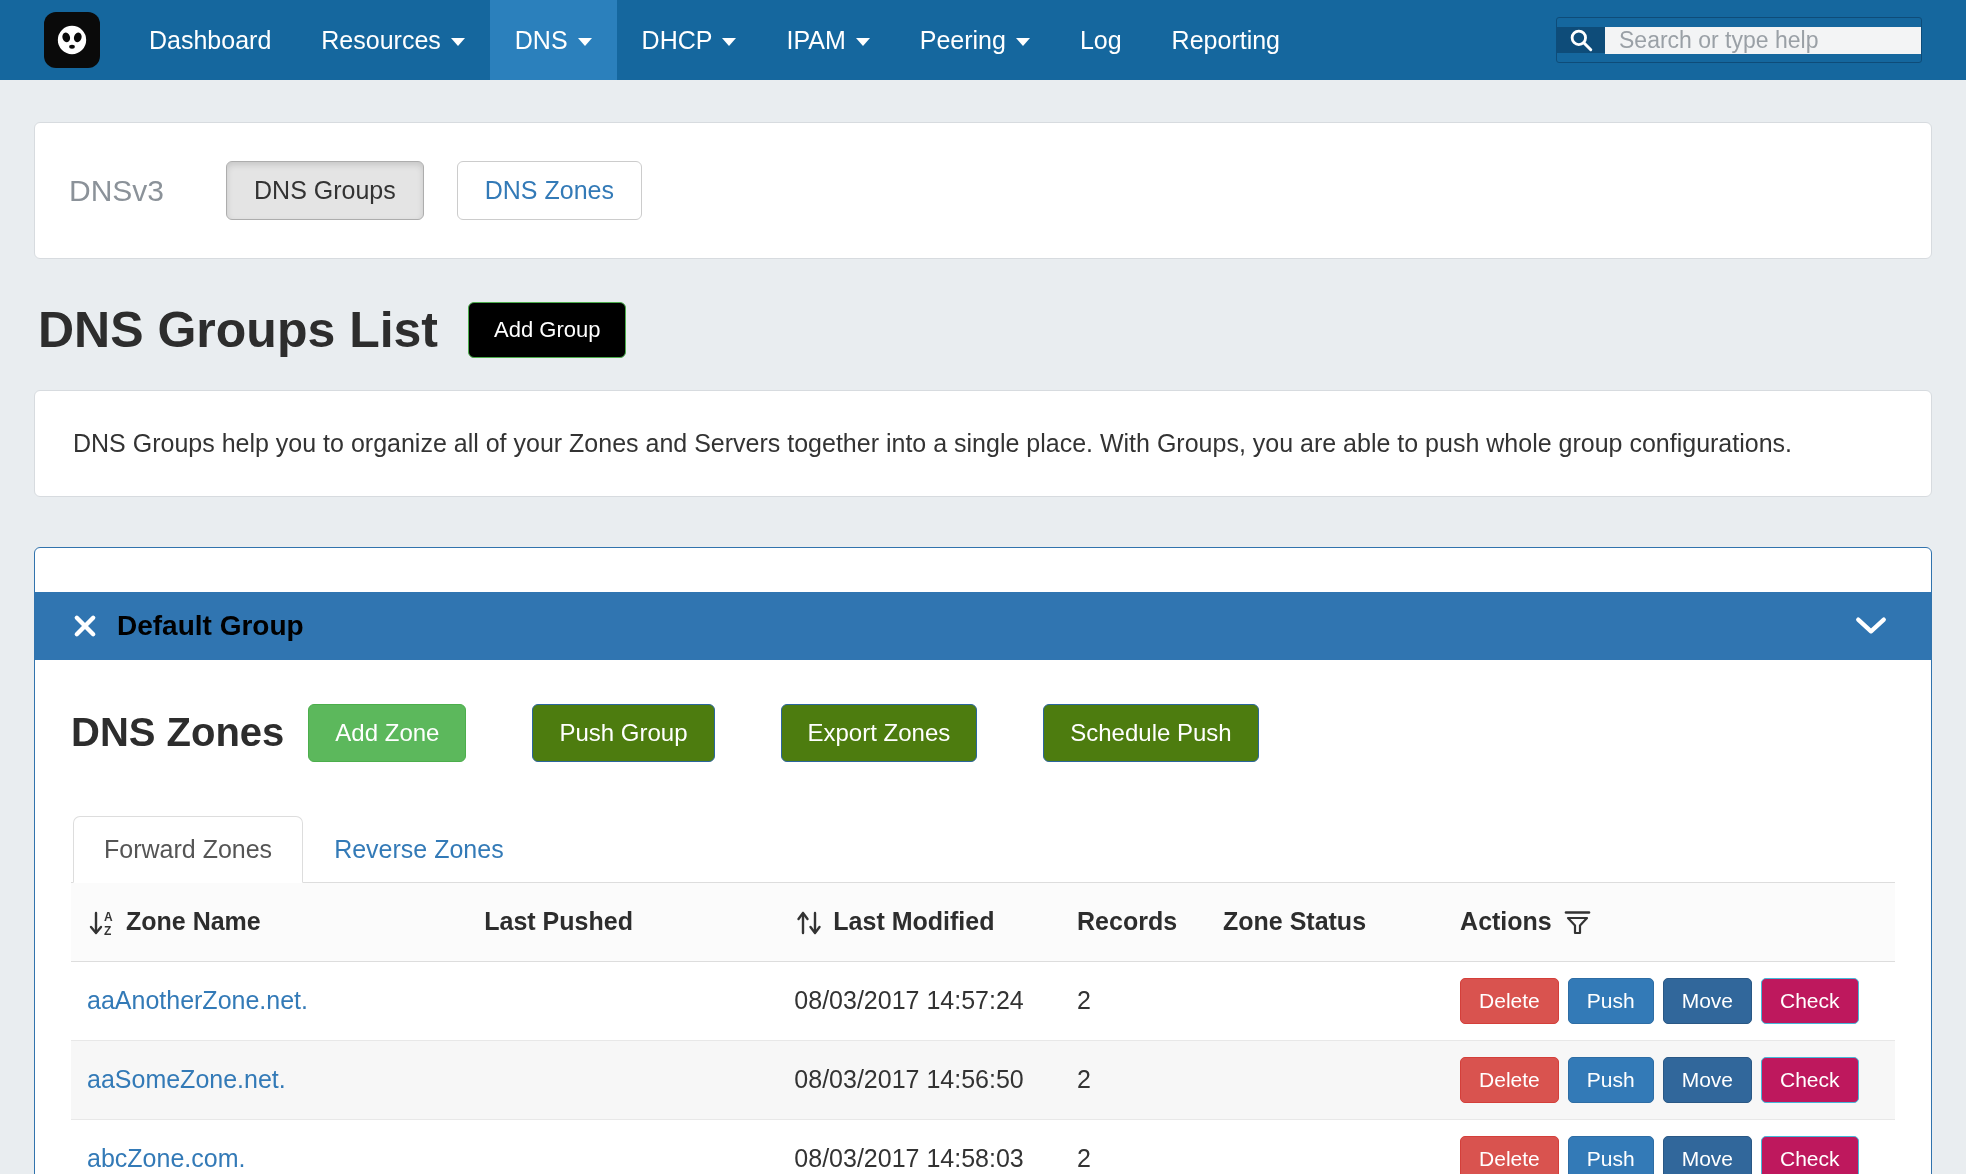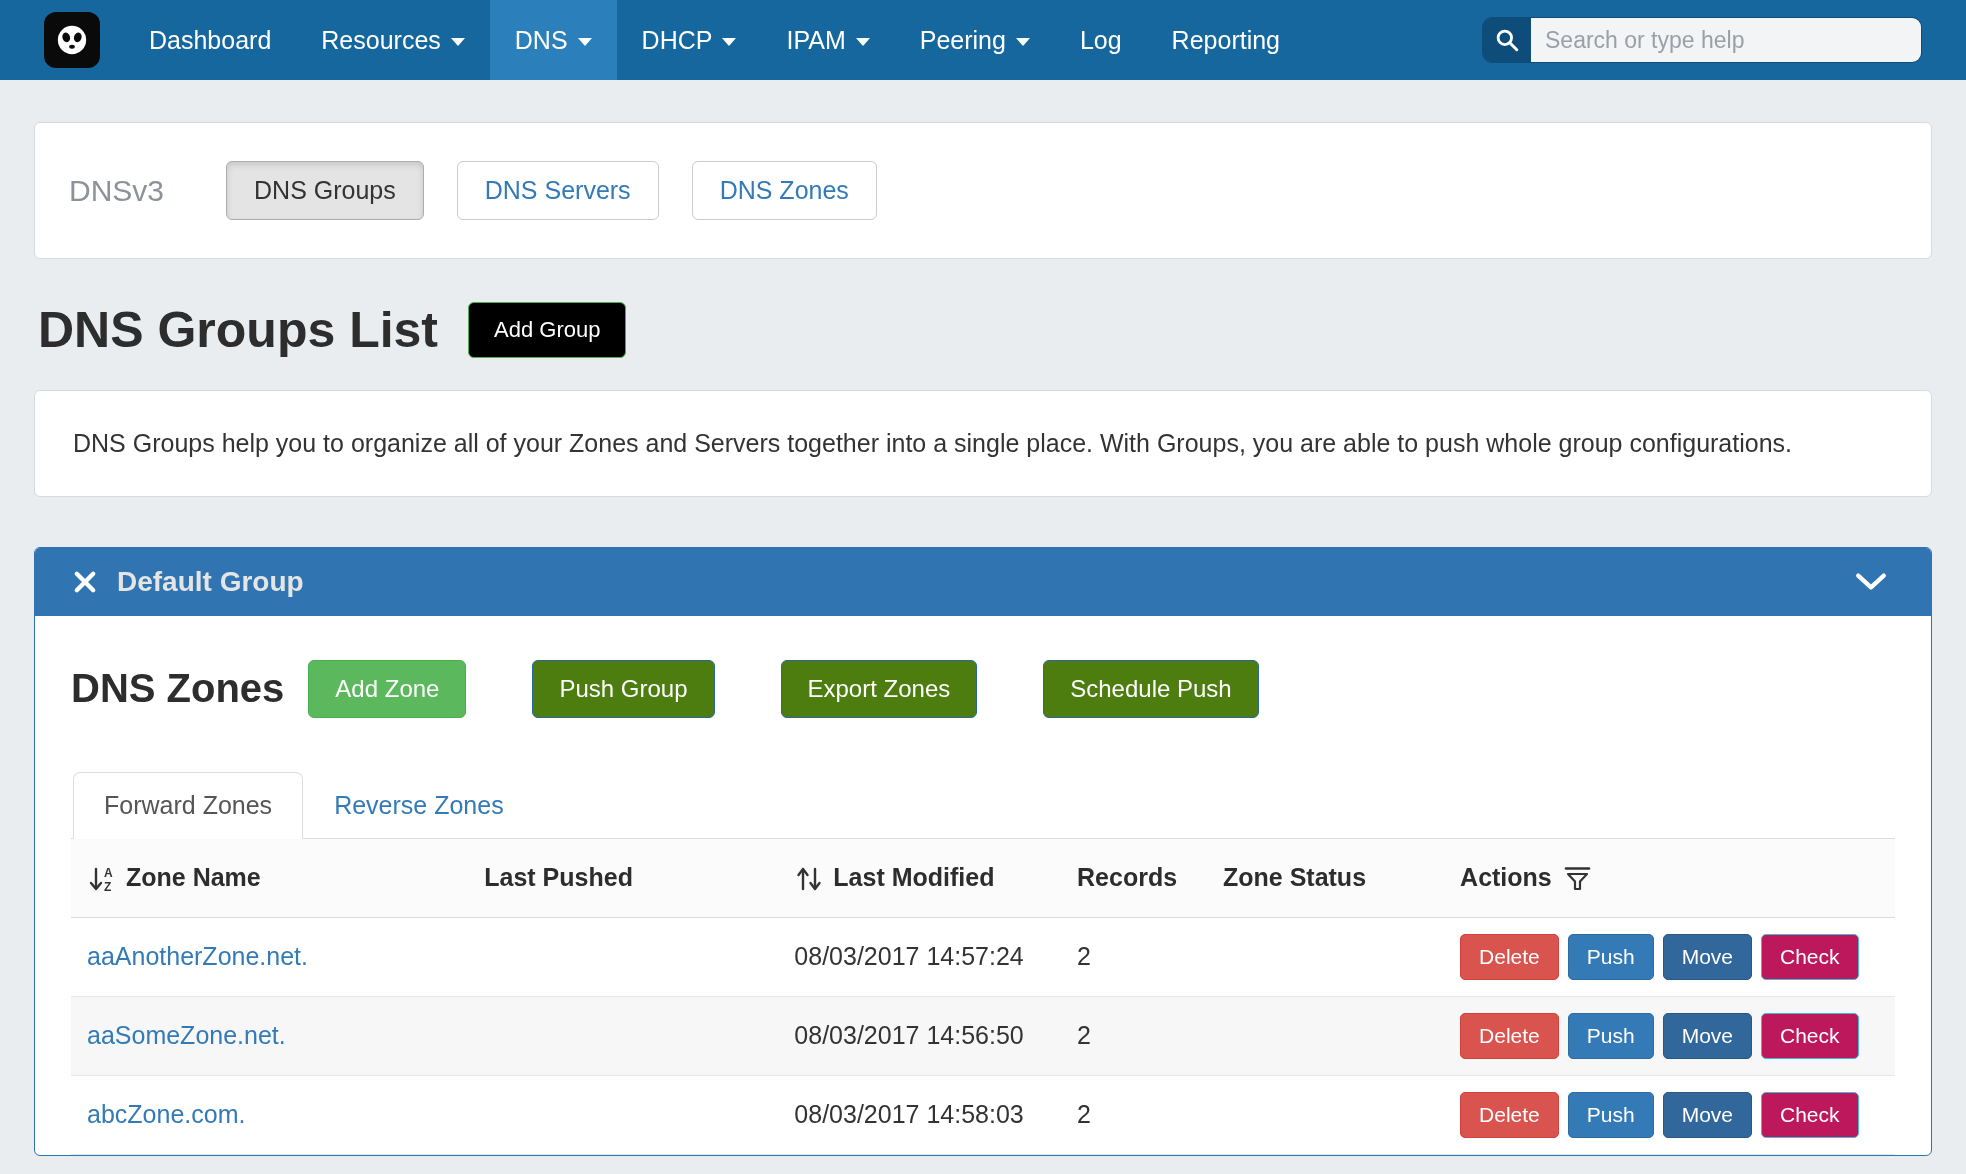--- a/index.html
+++ b/index.html
@@ -12,22 +12,22 @@
   }
 
   
   .navbar { height: 80px; background: #15679e; display: flex; align-items: stretch; padding: 0 44px; }
   .brand { align-self: center; width: 56px; height: 56px; border-radius: 12px; background: #0a0a0a;
            display: flex; align-items: center; justify-content: center; margin-right: 24px; cursor: pointer; }
   .nav { display: flex; margin: 0; padding: 0; list-style: none; }
   .nav-item { display: flex; align-items: center; gap: 10px; padding: 0 25px; font-size: 25px; color: #fff; cursor: pointer; white-space: nowrap; }
   .nav-item.active { background: #2b80bc; }
   .caret { width: 0; height: 0; border-left: 7px solid transparent; border-right: 7px solid transparent; border-top: 8px solid #fff; margin-top: 3px; }
-  .search-box { margin-left: auto; align-self: center; display: flex; width: 440px; height: 46px;
-                border: 1px solid #0e4c79; border-radius: 10px; overflow: hidden; }
+  .search-box { margin-left: auto; align-self: center; display: flex; width: 366px; height: 46px;
+                border: 1px solid #0e4c79; border-radius: 3px; overflow: hidden; align-items: center; }
   .search-icon-box { width: 48px; background: #0e4c79; display: flex; align-items: center; justify-content: center; flex: none; }
   .search-input { flex: 1; min-width: 0; border: none; outline: none; background: #f3f4f5; font-size: 23px; padding: 0 14px; color: #333; font-family: inherit; }
   .search-input::placeholder { color: #9aa0a6; }
 
   
   .container { margin: 0 34px; }
   .panel-box { background: #fff; border: 1px solid #d7dbdf; border-radius: 6px; }
 
   
   .subnav { margin-top: 42px; padding: 38px 34px; display: flex; align-items: center; }
@@ -40,22 +40,22 @@
   .heading-row { display: flex; align-items: center; margin: 42px 0 31px; }
   .page-title { font-size: 50px; font-weight: 700; color: #2d2d2d; margin: 0 30px 0 4px; }
   .btn-green { background: #000000; border: 1px solid #4cae4c; color: #fff; }
   .add-group-btn { font-size: 22px; padding: 14px 25px; border-radius: 6px; cursor: pointer; font-family: inherit; }
 
   
   .info-panel { padding: 32px 38px; font-size: 25px; line-height: 1.62; color: #333; }
 
   
   .group-panel { margin-top: 50px; border: 1px solid #3173ad; border-radius: 6px; background: #fff; overflow: hidden; }
-  .group-header { background: #3075b1; color: #e5e5e5; display: flex; align-items: center; gap: 20px;
-                  padding: 18px 44px 18px 38px; font-size: 28px; font-weight: 700; cursor: pointer; }
+  .group-header { background: #3075b1; color: #000000; display: flex; align-items: center; gap: 20px;
+                  padding: 18px 44px 18px 38px; font-size: 28px; font-weight: 700; cursor: pointer; margin-top: 44px; }
   .group-header .chev { margin-left: auto; display: flex; align-items: center; cursor: pointer; }
   .group-body { padding: 44px 36px 0; }
 
   .zones-row { display: flex; align-items: center; }
   .zones-title { font-size: 40px; font-weight: 700; margin: 0 24px 0 0; color: #2d2d2d; }
   .tool-btn { font-size: 24px; padding: 14px 26px; border-radius: 6px; color: #fff; margin-right: 24px;
               border: 1px solid transparent; cursor: pointer; font-family: inherit; }
   .tool-btn.green { background: #5cb85c; border-color: #4cae4c; }
   .tool-btn.blue  { background: #4d7c0f; border-color: #2b669c; margin-left: 42px; }
 
@@ -136,21 +136,20 @@
     </div>
     <input class="search-input" type="text" placeholder="Search or type help" style="">
   </div>
 </nav>
 
 <div class="container">
 
   <div class="panel-box subnav">
     <span class="subnav-title">DNSv3</span>
     <button class="pill-btn active">DNS Groups</button>
-    <button class="pill-btn">DNS Servers</button>
     <button class="pill-btn">DNS Zones</button>
   </div>
 
   <div class="heading-row">
     <h1 class="page-title">DNS Groups List</h1>
     <button class="btn-green add-group-btn">Add Group</button>
   </div>
 
   <div class="panel-box info-panel">
     <span>DNS Groups help you to organize all of your Zones and Servers together into a single place. With Groups, you are able to push whole group configurations.</span>

